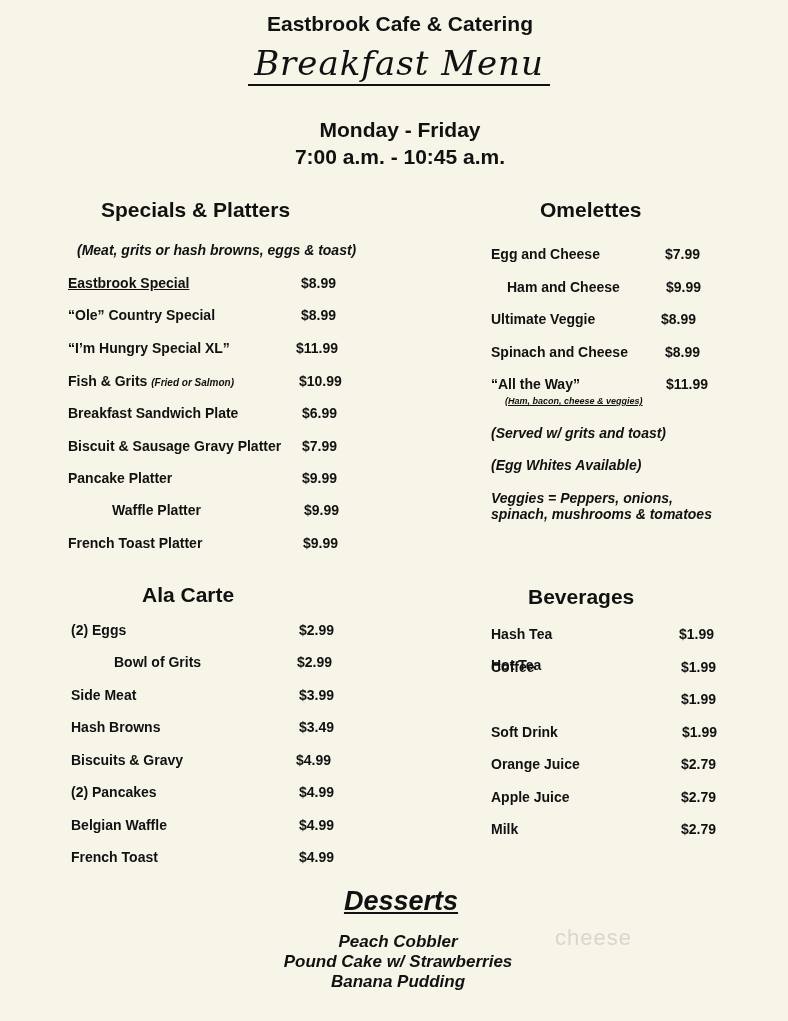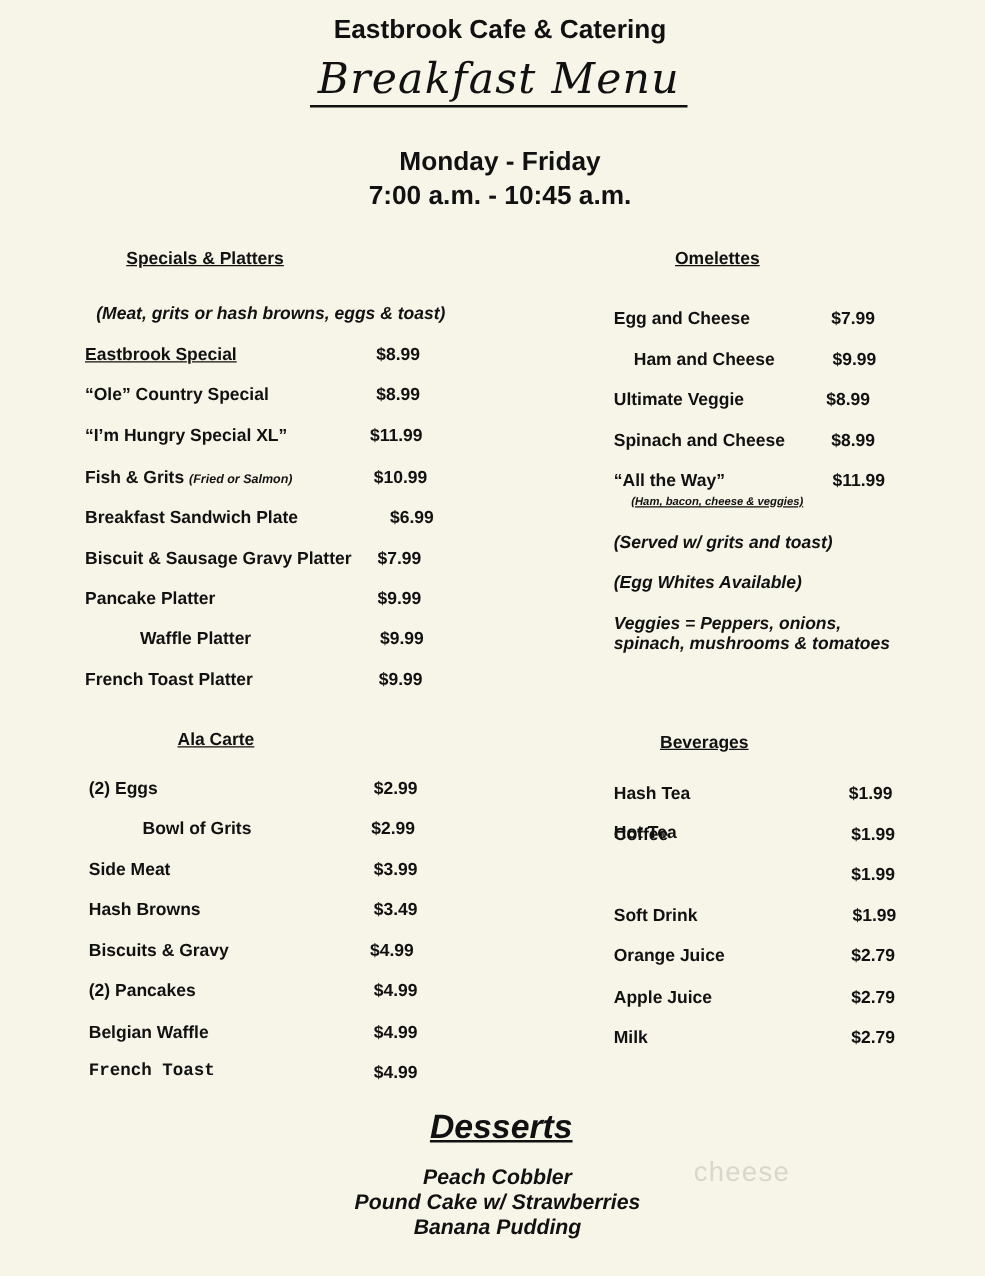--- a/index.html
+++ b/index.html
@@ -18,21 +18,21 @@
   }
   .menu-title {
     top: 42px; left: 248px; width: 302px; text-align: center;
     font-family: "DejaVu Serif", serif; font-style: italic;
     font-size: 34px; letter-spacing: 1px;
     border-bottom: 2px solid #111; line-height: 42px;
   }
   .days { top: 118px; font-size: 21px; font-weight: bold; left: 0; width: 800px; text-align: center; }
   .hours { top: 145px; font-size: 21px; font-weight: bold; left: 0; width: 800px; text-align: center; }
   .section-head {
-    font-size: 14px; font-weight: bold; text-decoration: underline;
+    font-size: 21px; font-weight: bold; 
   }
   .item {
     font-size: 14px; font-weight: bold; white-space: nowrap;
   }
   .note-italic { font-style: italic; font-weight: bold; font-size: 14px; }
   .small-italic { font-style: italic; font-weight: bold; font-size: 10px; }
   .tiny-under { font-style: italic; font-weight: bold; font-size: 9px; text-decoration: underline; }
   .desserts-head {
     font-size: 27px; font-weight: bold; font-style: italic; text-decoration: underline;
   }
@@ -61,21 +61,21 @@
 
   <div class="abs item" style="top:340px; left:68px;">“I’m Hungry Special XL”</div>
   <div class="abs item" style="top:340px; left:296px;">$11.99</div>
 
   <div class="abs item" style="top:373px; left:68px;">
     <span>Fish &amp; Grits </span><span class="small-italic">(Fried or Salmon)</span>
   </div>
   <div class="abs item" style="top:373px; left:299px;">$10.99</div>
 
   <div class="abs item" style="top:405px; left:68px;">Breakfast Sandwich Plate</div>
-  <div class="abs item" style="top:405px; left:312px;">$6.99</div>
+  <div class="abs item" style="top:405px; left:302px;">$6.99</div>
 
   <div class="abs item" style="top:438px; left:68px;">Biscuit &amp; Sausage Gravy Platter</div>
   <div class="abs item" style="top:438px; left:302px;">$7.99</div>
 
   <div class="abs item" style="top:470px; left:68px;">Pancake Platter</div>
   <div class="abs item" style="top:470px; left:302px;">$9.99</div>
 
   <div class="abs item" style="top:502px; left:68px;margin-left:44px;">Waffle Platter</div>
   <div class="abs item" style="top:502px; left:304px;">$9.99</div>
 
@@ -125,21 +125,21 @@
 
   <div class="abs item" style="top:752px; left:71px;">Biscuits &amp; Gravy</div>
   <div class="abs item" style="top:752px; left:296px;">$4.99</div>
 
   <div class="abs item" style="top:784px; left:71px;">(2) Pancakes</div>
   <div class="abs item" style="top:784px; left:299px;">$4.99</div>
 
   <div class="abs item" style="top:817px; left:71px;">Belgian Waffle</div>
   <div class="abs item" style="top:817px; left:299px;">$4.99</div>
 
-  <div class="abs item" style="top:849px; left:71px;font-family:Liberation Mono, monospace;">French Toast</div>
+  <div class="abs item" style="top:849px; left:71px;">French Toast</div>
   <div class="abs item" style="top:849px; left:299px;">$4.99</div>
 </div>
 
 <div>
   <div class="abs section-head" style="top:585px; left:528px;">Beverages</div>
 
   <div class="abs item" style="top:626px; left:491px;">Hash Tea</div>
   <div class="abs item" style="top:626px; left:679px;">$1.99</div>
 
   <div class="abs item" style="top:659px; left:491px;">Coffee</div>

